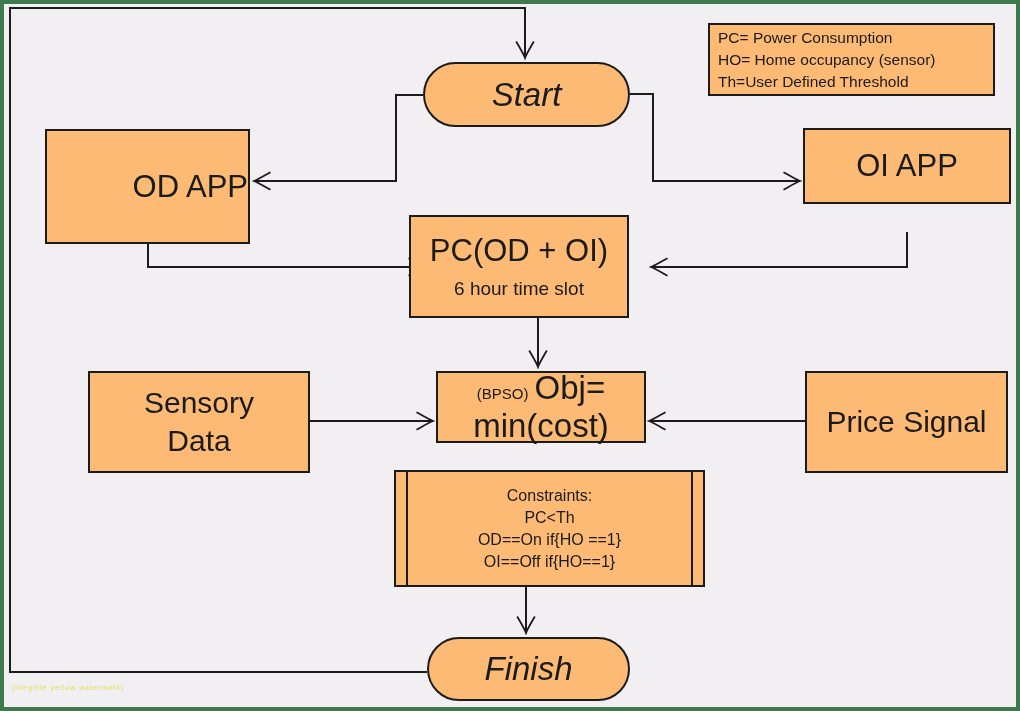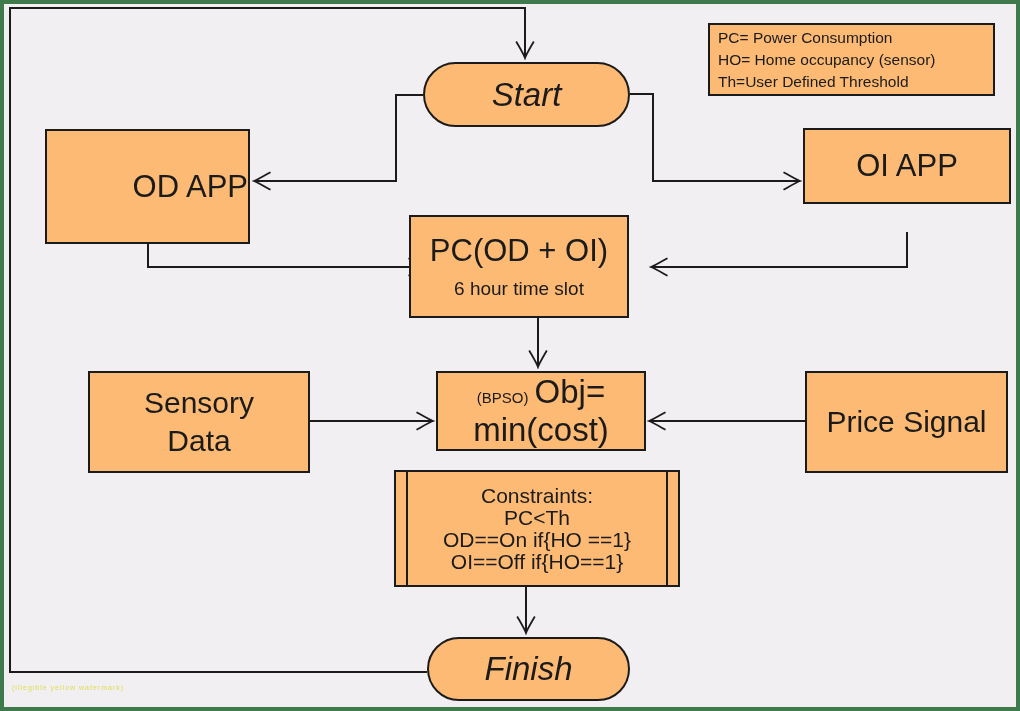--- a/index.html
+++ b/index.html
@@ -35,27 +35,27 @@
     align-items: flex-start; justify-content: center;
     padding: 2px 8px; text-align: left;
     font-size: 15.5px; line-height: 22px;
   }
   .start  { left: 423px; top: 62px;  width: 207px; height: 65px;  font-size: 33px; }
   .odapp  { left: 45px;  top: 129px; width: 205px; height: 115px; align-items: flex-end; }
   .oiapp  { left: 803px; top: 128px; width: 208px; height: 76px; }
   .pc     { left: 409px; top: 215px; width: 220px; height: 103px; gap: 9px; }
   .pc .sub { font-size: 19px; }
   .sensory{ left: 88px;  top: 371px; width: 222px; height: 102px; font-size: 30px; line-height: 1.28; }
-  .objbox { left: 436px; top: 371px; width: 210px; height: 80px; font-size: 33px; line-height: 1.15; }
+  .objbox { left: 436px; top: 371px; width: 210px; height: 72px; font-size: 33px; line-height: 1.15; }
   .objbox .row { display: flex; align-items: baseline; gap: 6px; }
   .objbox .small { font-size: 15px; }
   .price  { left: 805px; top: 371px; width: 203px; height: 102px; font-size: 30px; }
   .constraints {
-    left: 394px; top: 470px; width: 286px; height: 117px;
-    font-size: 21px; line-height: 22px;
+    left: 394px; top: 470px; width: 311px; height: 117px;
+    font-size: 16px; line-height: 22px;
   }
   .cbar {
     position: absolute; top: 0; bottom: 0; width: 2px;
     background: #1b1b1b;
   }
   .cbar.left { left: 10px; } .cbar.right { right: 10px; }
   .finish { left: 427px; top: 637px; width: 203px; height: 64px; font-size: 33px; }
   .prewrap { white-space: pre-line; }
 
   .watermark {

